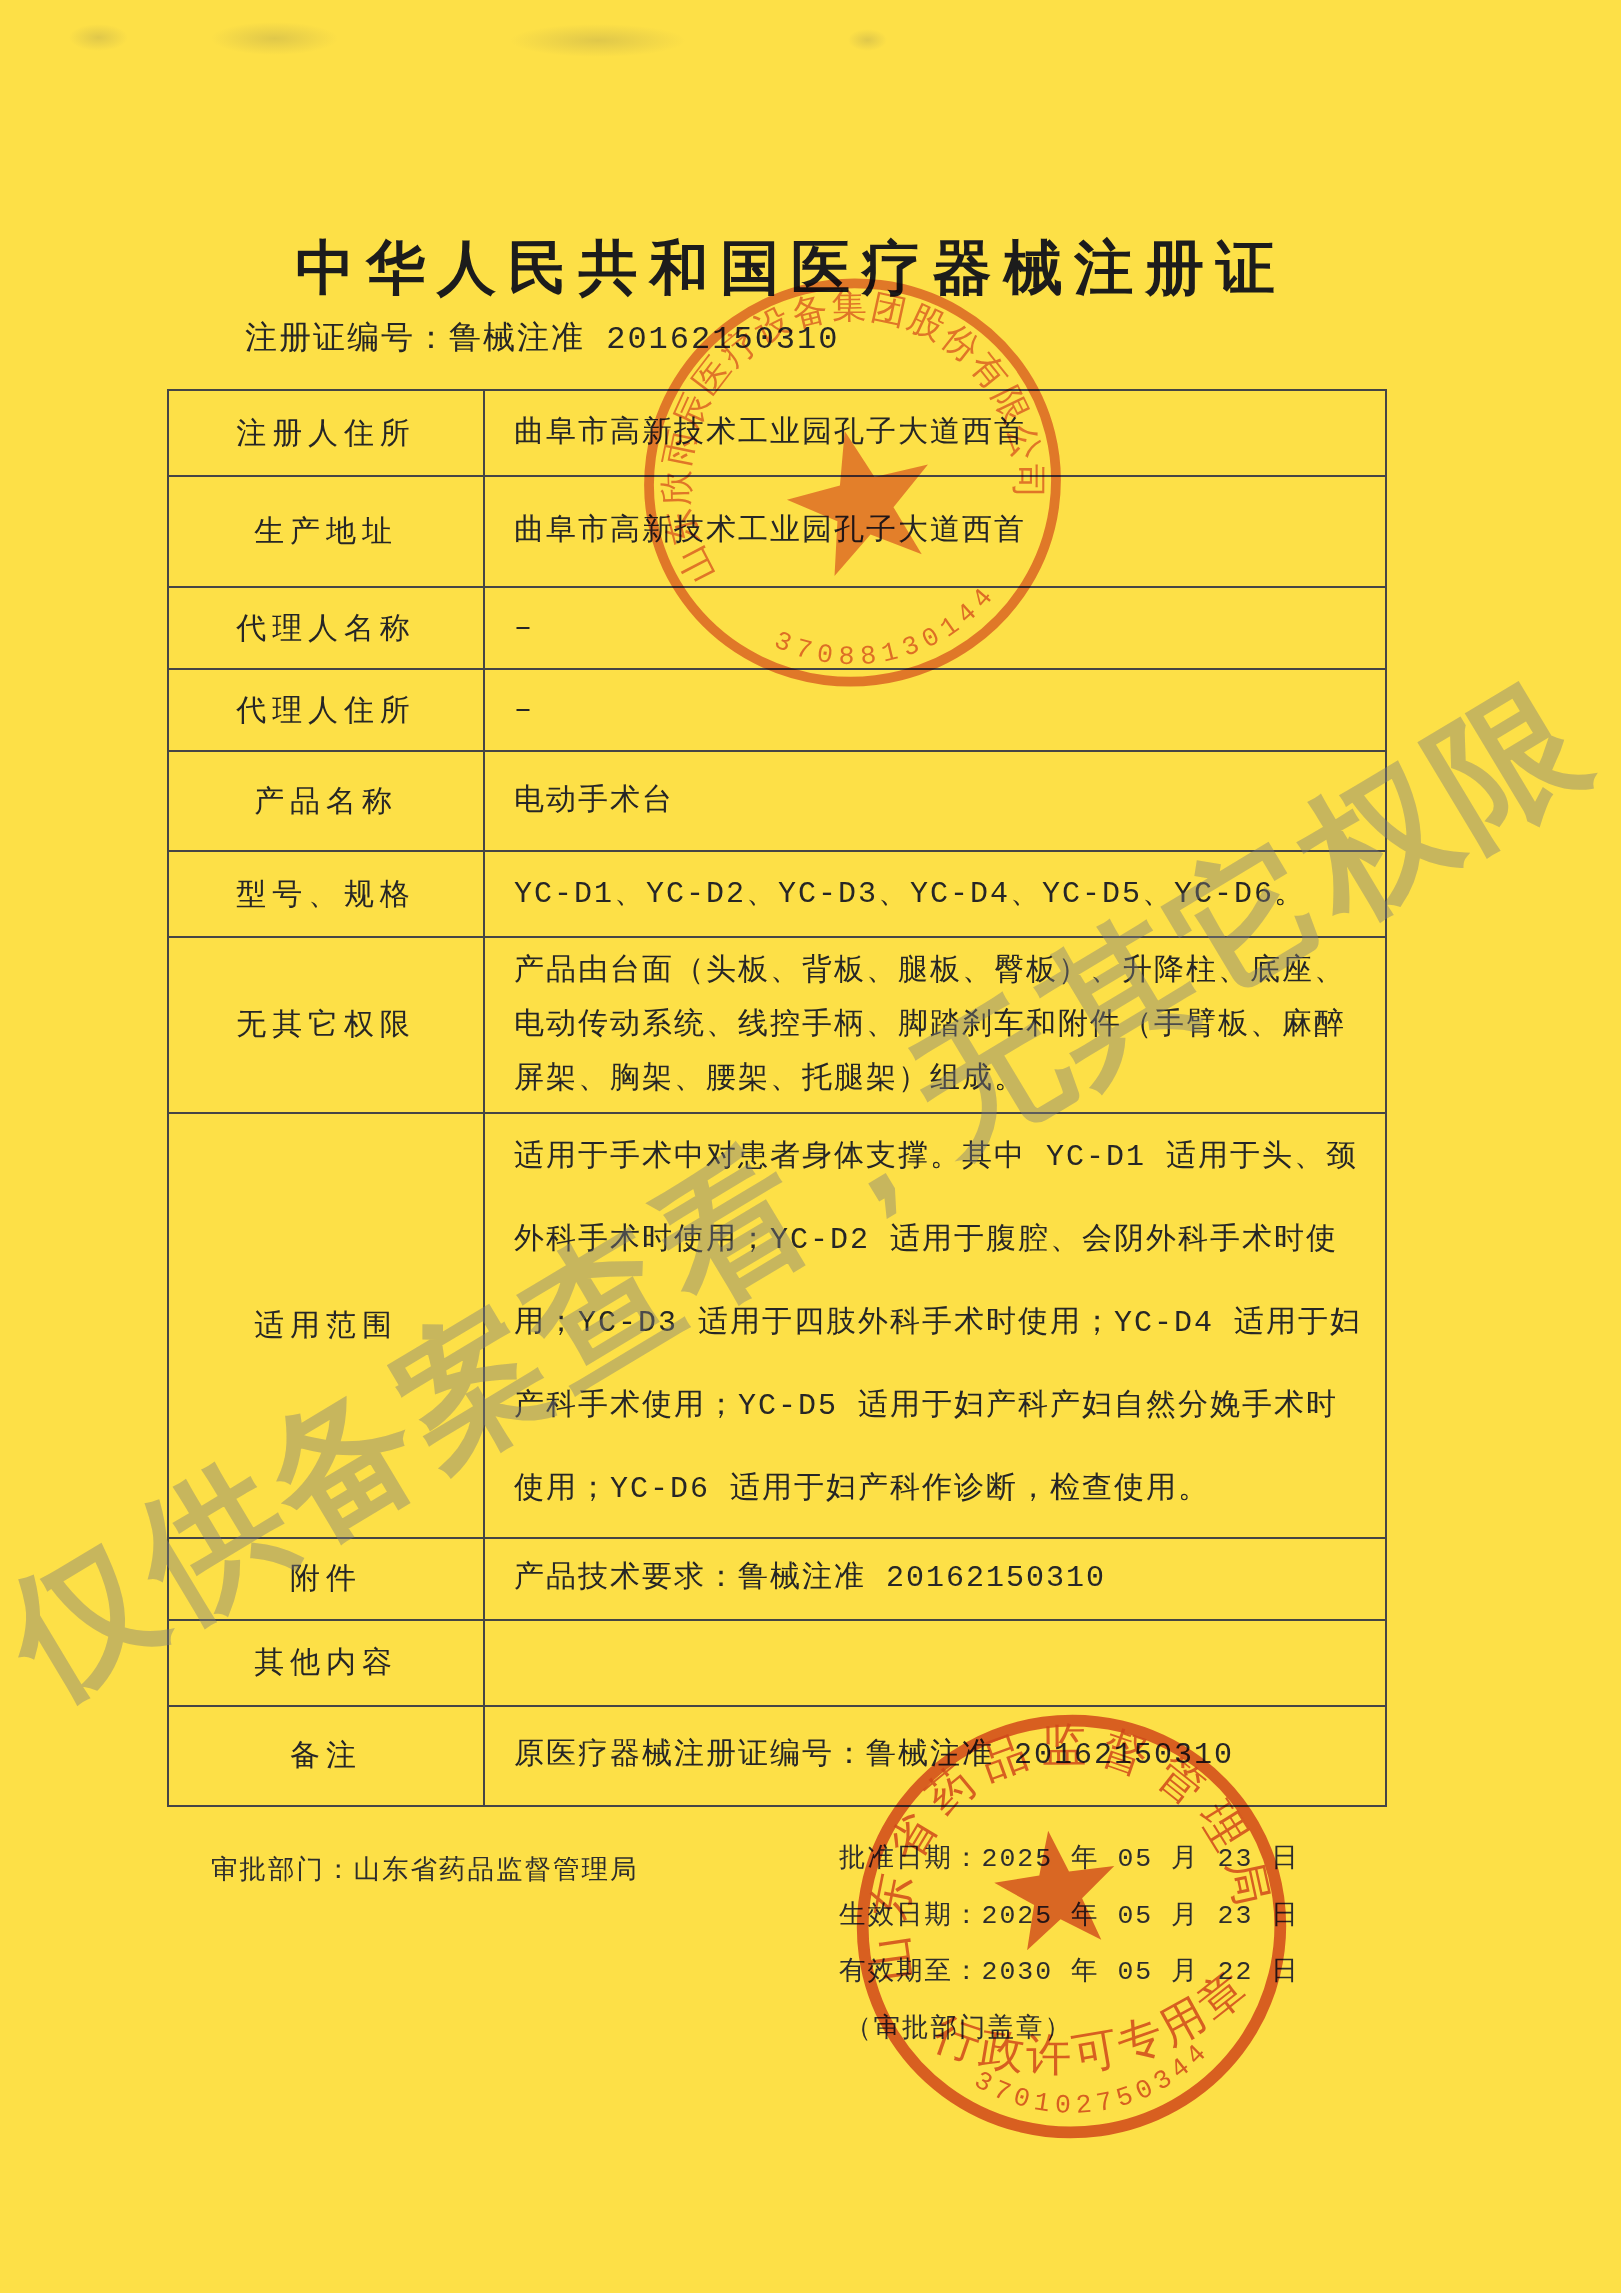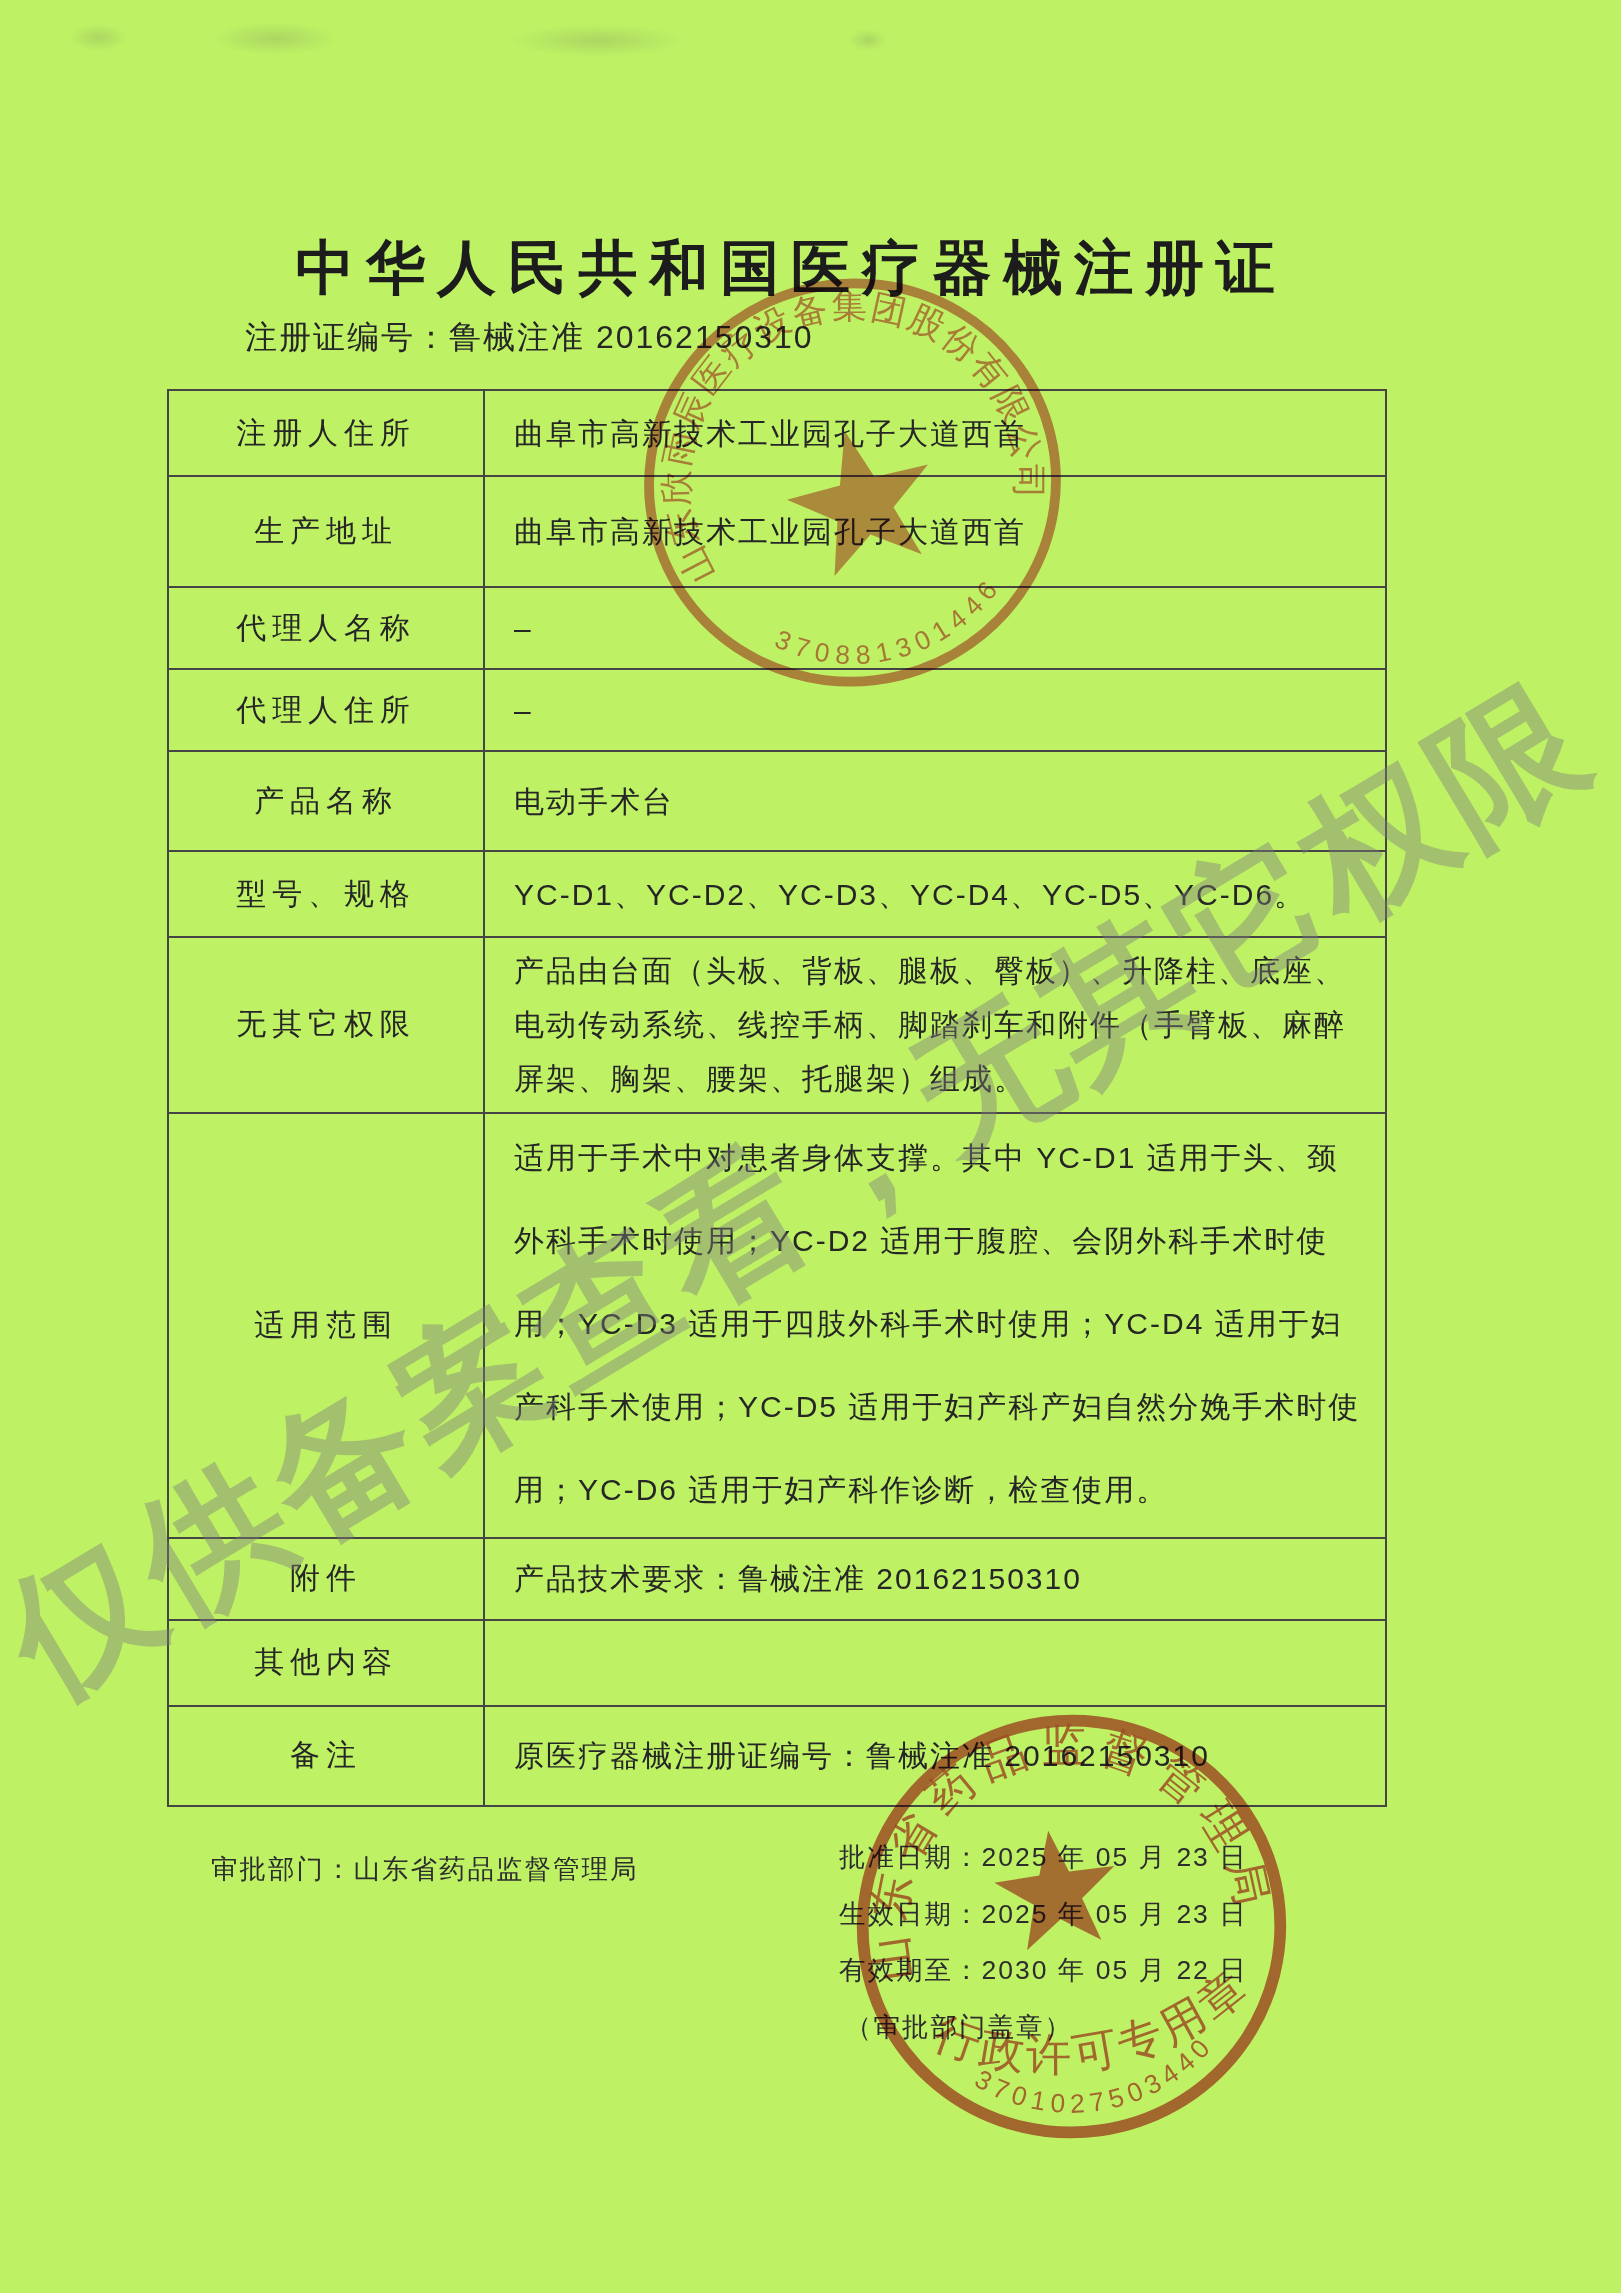--- a/index.html
+++ b/index.html
@@ -1,19 +1,19 @@
 <!DOCTYPE html>
 <html><head>
 <meta charset="utf-8">
 <style>
   html,body{margin:0;padding:0;background:#e8e8e6;}
   .page{
     position:relative;width:1621px;height:2294px;margin:0 auto;
-    background:#bef264;overflow:hidden;
-    font-family:Liberation Sans, sans-serif;
+    background:#fde047;overflow:hidden;
+    font-family:Liberation Mono, monospace;
     color:#2b2b2b;
   }
   .doc-title{
     position:absolute;top:229px;left:0;right:39px;text-align:center;
     font-size:59px;font-weight:700;letter-spacing:11.8px;color:#1c1c1c;
     white-space:nowrap;
   }
   .reg-line{
     position:absolute;top:316px;left:245px;
     font-size:32px;letter-spacing:2px;color:#262626;white-space:nowrap;

